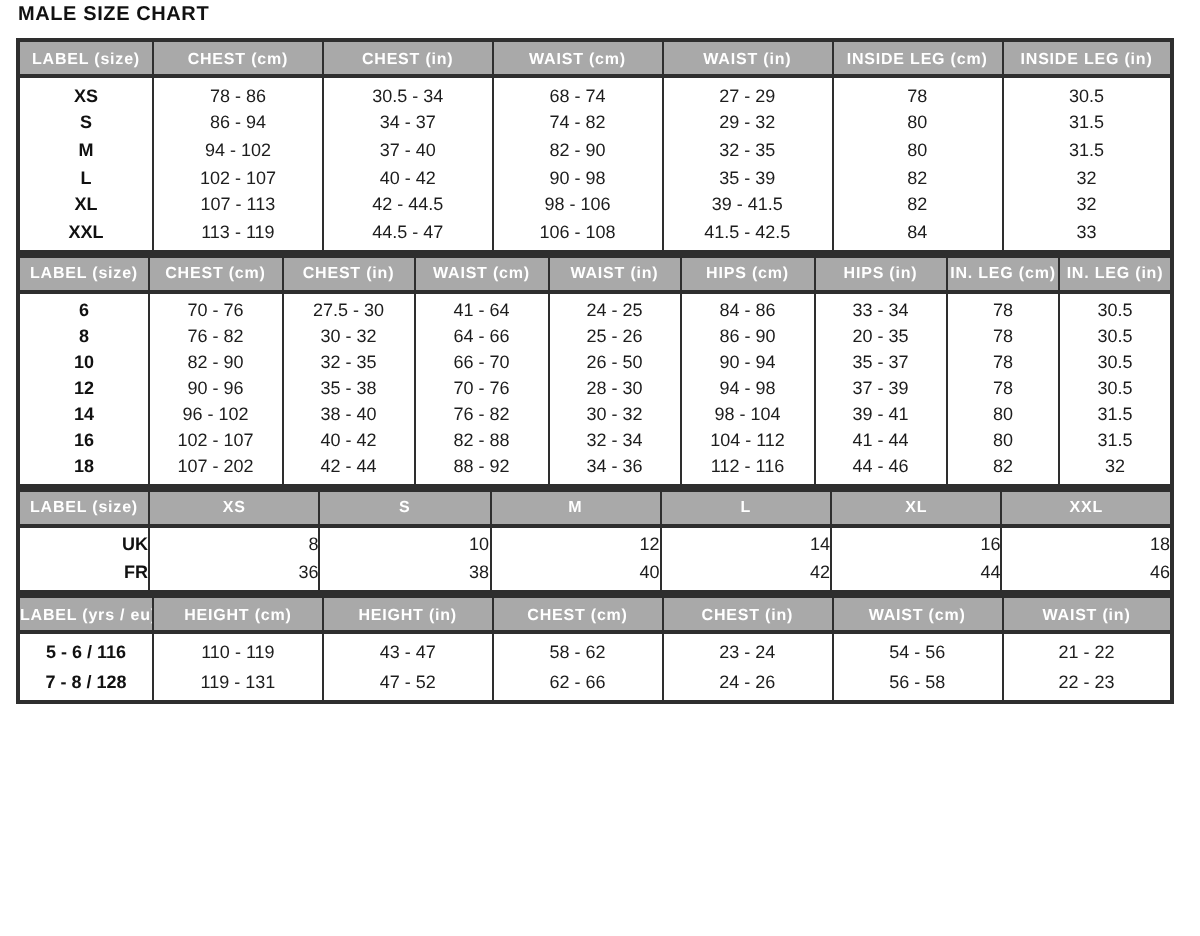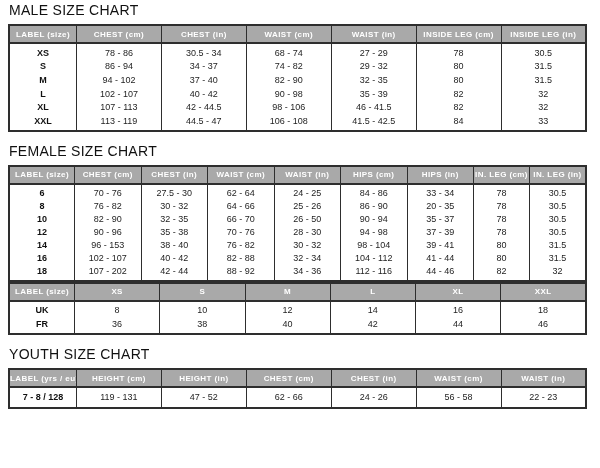--- a/index.html
+++ b/index.html
@@ -14,22 +14,22 @@
     color: #1d1d1d;
     overflow: hidden;
   }
   .page {
     padding: 2px 0 0 8px;
   }
   .section {
     margin: 0 0 0 0;
   }
   .section-title {
-    font-size: 14px;
-    font-weight: 400;
+    font-size: 10px;
+    font-weight: 700;
     letter-spacing: 0.3px;
     color: #111111;
     margin: 0 0 6px 1px;
     text-transform: uppercase;
   }
   .section + .section .section-title {
     margin-top: 11px;
   }
   table.size-table {
     border-collapse: collapse;
@@ -65,21 +65,21 @@
   table.size-table td:first-child {
     border-left: none;
   }
   table.size-table td.label-cell {
     font-weight: 700;
     color: #111111;
   }
   
   table.t-0 td { height: 13.6px; }
   table.t-1 td { height: 13.0px; }
-  table.t-2 td { height: 13.8px; }
+  table.t-2 td { height: 13.8px; text-align: right; }
   table.t-3 td { height: 14.6px; }
   table.t-0 tbody tr:first-child td,
   table.t-1 tbody tr:first-child td,
   table.t-2 tbody tr:first-child td,
   table.t-3 tbody tr:first-child td { padding-top: 2px; }
   table.t-0 tbody tr:last-child td,
   table.t-1 tbody tr:last-child td,
   table.t-2 tbody tr:last-child td,
   table.t-3 tbody tr:last-child td { padding-bottom: 2px; }
   
@@ -145,59 +145,58 @@
             <td>90 - 98</td>
             <td>35 - 39</td>
             <td>82</td>
             <td>32</td>
           </tr>
           <tr>
             <td class="label-cell">XL</td>
             <td>107 - 113</td>
             <td>42 - 44.5</td>
             <td>98 - 106</td>
-            <td>46 - 41.5</td>
+            <td>39 - 41.5</td>
             <td>82</td>
             <td>32</td>
           </tr>
           <tr>
             <td class="label-cell">XXL</td>
             <td>113 - 119</td>
             <td>44.5 - 47</td>
             <td>106 - 108</td>
             <td>41.5 - 42.5</td>
             <td>84</td>
             <td>33</td>
           </tr>
         </tbody>
       </table>
   </div>
 
   <div class="section">
-    <div class="section-title">FEMALE SIZE CHART</div>
     <table class="size-table t-1">
         <thead>
           <tr>
             <th>LABEL (size)</th>
             <th>CHEST (cm)</th>
             <th>CHEST (in)</th>
             <th>WAIST (cm)</th>
             <th>WAIST (in)</th>
             <th>HIPS (cm)</th>
             <th>HIPS (in)</th>
             <th>IN. LEG (cm)</th>
             <th>IN. LEG (in)</th>
           </tr>
         </thead>
         <tbody>
           <tr>
             <td class="label-cell">6</td>
             <td>70 - 76</td>
             <td>27.5 - 30</td>
-            <td>62 - 64</td>
+            <td>41 - 64</td>
             <td>24 - 25</td>
             <td>84 - 86</td>
             <td>33 - 34</td>
             <td>78</td>
             <td>30.5</td>
           </tr>
           <tr>
             <td class="label-cell">8</td>
             <td>76 - 82</td>
             <td>30 - 32</td>
@@ -225,21 +224,21 @@
             <td>35 - 38</td>
             <td>70 - 76</td>
             <td>28 - 30</td>
             <td>94 - 98</td>
             <td>37 - 39</td>
             <td>78</td>
             <td>30.5</td>
           </tr>
           <tr>
             <td class="label-cell">14</td>
-            <td>96 - 153</td>
+            <td>96 - 102</td>
             <td>38 - 40</td>
             <td>76 - 82</td>
             <td>30 - 32</td>
             <td>98 - 104</td>
             <td>39 - 41</td>
             <td>80</td>
             <td>31.5</td>
           </tr>
           <tr>
             <td class="label-cell">16</td>
@@ -297,35 +296,43 @@
             <td>40</td>
             <td>42</td>
             <td>44</td>
             <td>46</td>
           </tr>
         </tbody>
       </table>
   </div>
 
   <div class="section">
-    <div class="section-title">YOUTH SIZE CHART</div>
     <table class="size-table t-3">
         <thead>
           <tr>
             <th>LABEL (yrs / eu)</th>
             <th>HEIGHT (cm)</th>
             <th>HEIGHT (in)</th>
             <th>CHEST (cm)</th>
             <th>CHEST (in)</th>
             <th>WAIST (cm)</th>
             <th>WAIST (in)</th>
           </tr>
         </thead>
         <tbody>
           <tr>
+            <td class="label-cell">5 - 6 / 116</td>
+            <td>110 - 119</td>
+            <td>43 - 47</td>
+            <td>58 - 62</td>
+            <td>23 - 24</td>
+            <td>54 - 56</td>
+            <td>21 - 22</td>
+          </tr>
+          <tr>
             <td class="label-cell">7 - 8 / 128</td>
             <td>119 - 131</td>
             <td>47 - 52</td>
             <td>62 - 66</td>
             <td>24 - 26</td>
             <td>56 - 58</td>
             <td>22 - 23</td>
           </tr>
         </tbody>
       </table>

